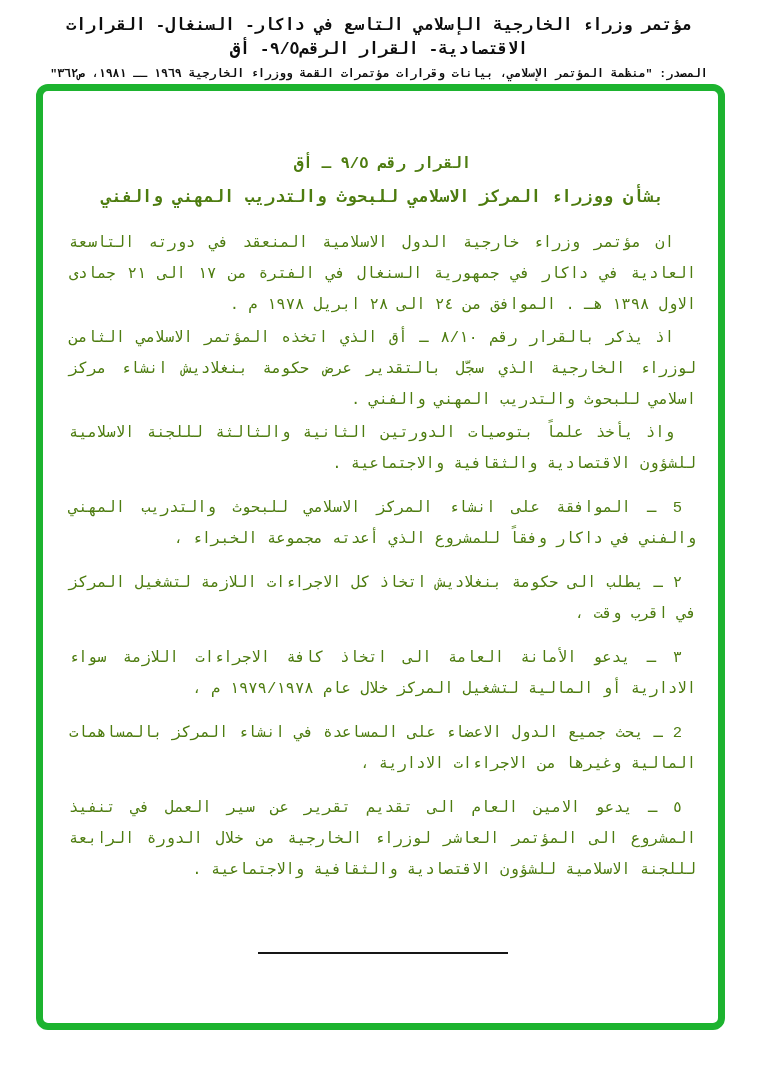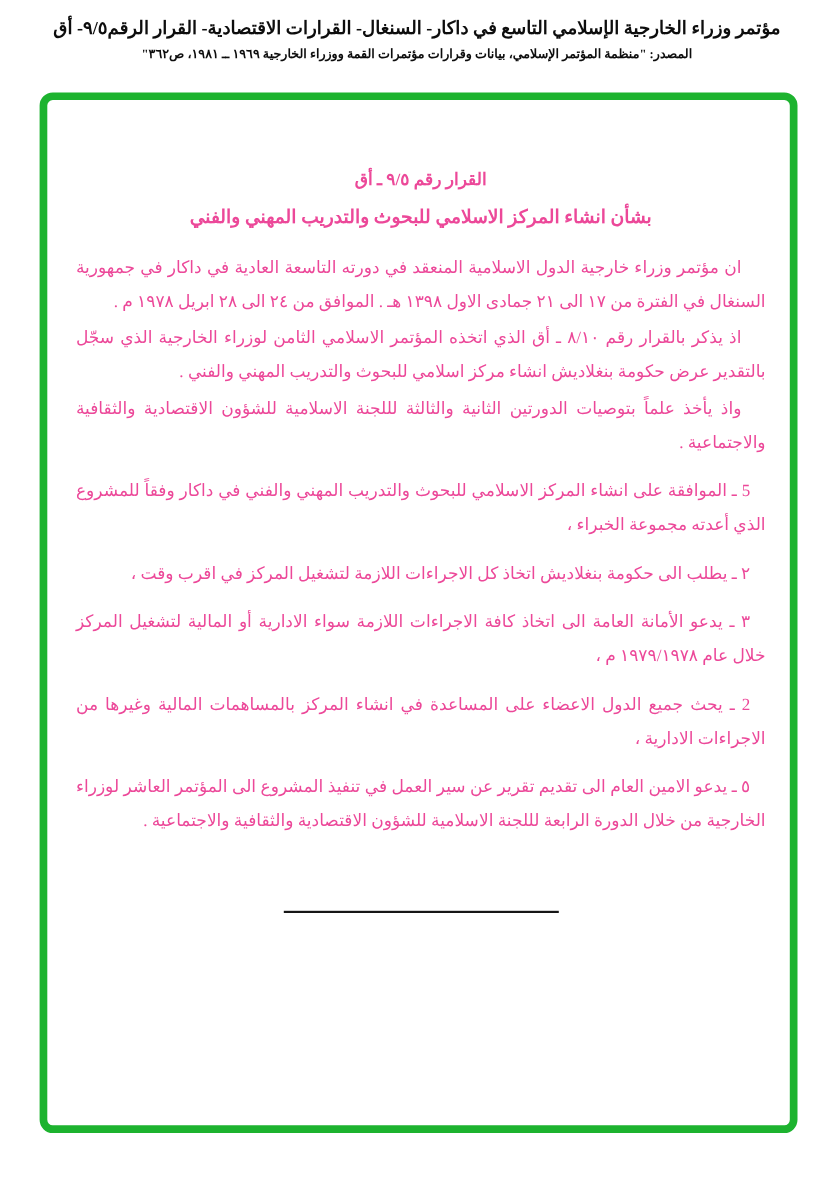--- a/index.html
+++ b/index.html
@@ -1,37 +1,37 @@
 <!DOCTYPE html>
 <html lang="ar"><head>
 <meta charset="utf-8">
 <style>
   html,body{margin:0;padding:0;background:#ffffff;}
   .page{
     position:relative;width:758px;height:1078px;background:#ffffff;overflow:hidden;
-    font-family:Liberation Serif, serif;color:#151515;direction:rtl;
+    font-family:Liberation Mono, monospace;color:#151515;direction:rtl;
   }
   
   .hdr{position:absolute;top:14px;left:0;right:0;text-align:center;direction:rtl;}
   .hdr-line1{
     font-size:16.5px;font-weight:bold;letter-spacing:-0.2px;color:#0d0d0d;
     padding:0 30px;line-height:24px;
   }
   .hdr-line2{
     font-size:11.5px;font-weight:bold;color:#0d0d0d;margin-top:4px;line-height:16px;
   }
   
   .frame{
     position:absolute;left:36px;top:84px;width:675px;height:932px;
     border:7px solid #1db32f;border-radius:12px;background:#ffffff;
   }
   
   .doc{
     position:absolute;inset:0;padding:60px 22px 16px 26px;direction:rtl;
-    font-size:15.5px;line-height:31px;color:#ec4899;border-radius:12px;
+    font-size:15.5px;line-height:31px;color:#4d7c0f;border-radius:12px;
   }
   .title1{text-align:center;font-weight:bold;font-size:15.5px;line-height:26px;}
   .title2{text-align:center;font-weight:bold;font-size:17px;line-height:30px;margin-top:6px;}
   .para{
     margin:0;margin-top:15px;text-align:justify;text-indent:22px;
   }
   .para.tight{margin-top:2px;}
   .decide{margin-top:14px;text-indent:38px;font-weight:bold;font-size:15.5px;}
   .item{margin:0;margin-top:13px;text-align:justify;text-indent:14px;}
   .rule{
@@ -46,21 +46,21 @@
   <header class="hdr">
     <div class="hdr-line1">مؤتمر وزراء الخارجية الإسلامي التاسع في داكار- السنغال- القرارات الاقتصادية- القرار الرقم٩/٥- أق</div>
     <div class="hdr-line2">المصدر: "منظمة المؤتمر الإسلامي، بيانات وقرارات مؤتمرات القمة ووزراء الخارجية ١٩٦٩ ــ ١٩٨١، ص٣٦٢"</div>
   </header>
 
   <div class="frame">
     <div class="doc">
 
       <div class="title1">القرار رقم ٩/٥ ـ أق</div>
 
-      <div class="title2">بشأن انشاء المركز الاسلامي للبحوث والتدريب المهني والفني</div>
+      <div class="title2">بشأن ووزراء المركز الاسلامي للبحوث والتدريب المهني والفني</div>
 
       <p class="para">ان مؤتمر وزراء خارجية الدول الاسلامية المنعقد في دورته التاسعة العادية في داكار في جمهورية السنغال في الفترة من ١٧ الى ٢١ جمادى الاول ١٣٩٨ هـ . الموافق من ٢٤ الى ٢٨ ابريل ١٩٧٨ م .</p>
 
       <p class="para tight">اذ يذكر بالقرار رقم ٨/١٠ ـ أق الذي اتخذه المؤتمر الاسلامي الثامن لوزراء الخارجية الذي سجّل بالتقدير عرض حكومة بنغلاديش انشاء مركز اسلامي للبحوث والتدريب المهني والفني .</p>
 
 
       <p class="para tight">واذ يأخذ علماً بتوصيات الدورتين الثانية والثالثة لللجنة الاسلامية للشؤون الاقتصادية والثقافية والاجتماعية .</p>
 
 
       <p class="item">5 ـ الموافقة على انشاء المركز الاسلامي للبحوث والتدريب المهني والفني في داكار وفقاً للمشروع الذي أعدته مجموعة الخبراء ،</p>

